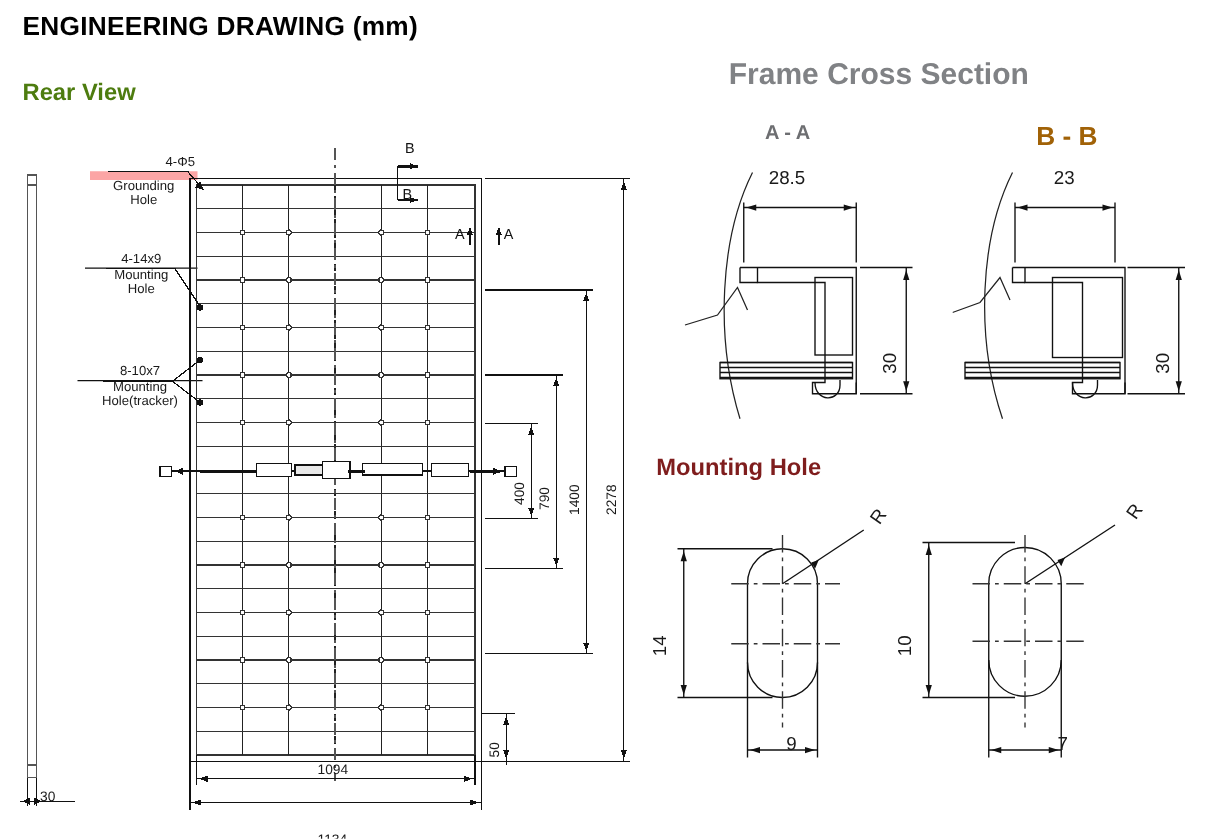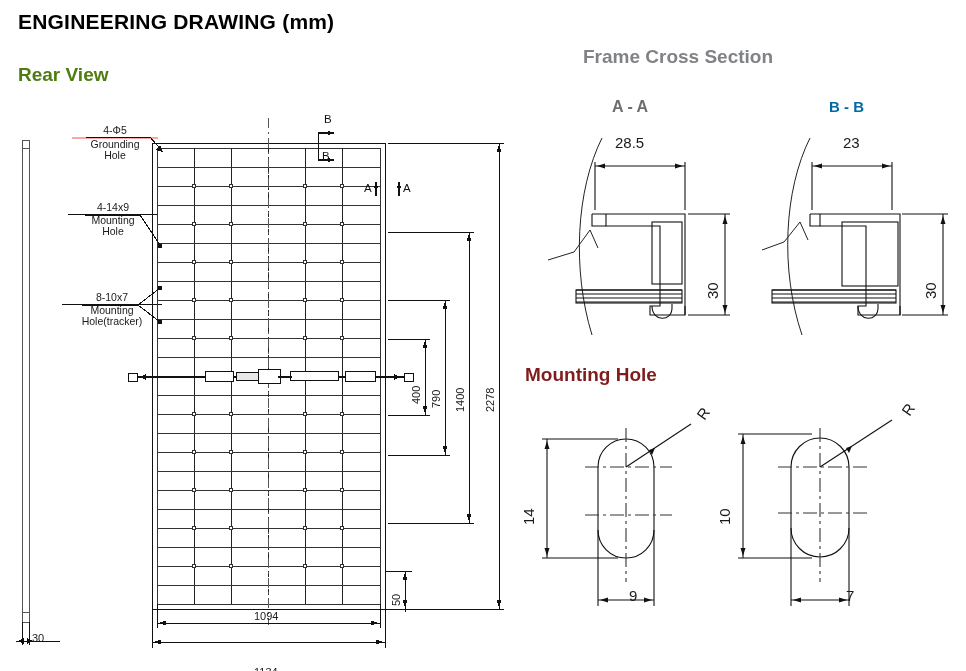--- a/index.html
+++ b/index.html
@@ -31,44 +31,44 @@
   }
   .title-sub {
     left: 18px; top: 64px;
     font-size: 19px;
     font-weight: bold;
     color: #4d7c0f;
     white-space: nowrap;
   }
   .title-cross {
     left: 583px; top: 46px;
-    font-size: 19px;
+    font-size: 24px;
     font-weight: bold;
     color: #808285;
     white-space: nowrap;
   }
   .title-mount {
     left: 525px; top: 364px;
     font-size: 19px;
     font-weight: bold;
     color: #7f1d1d;
     white-space: nowrap;
   }
   .label-aa {
     left: 612px; top: 98px;
     font-size: 16px;
     font-weight: bold;
     color: #6d6e71;
     white-space: nowrap;
   }
   .label-bb {
     left: 829px; top: 98px;
-    font-size: 15px;
-    font-weight: bold;
-    color: #0369a1;
+    font-size: 21px;
+    font-weight: bold;
+    color: #a16207;
     white-space: nowrap;
   }
 
   
   .anno {
     font-family: "Liberation Sans", sans-serif;
     font-size: 10.5px;
     color: #1a1a1a;
     text-align: center;
     line-height: 11.5px;
@@ -103,21 +103,21 @@
 <div id="root">
 
   <div class="abs title-main">ENGINEERING DRAWING (mm)</div>
   <div class="abs title-sub">Rear View</div>
   <div class="abs title-cross">Frame Cross Section</div>
   <div class="abs label-aa">A - A</div>
   <div class="abs label-bb">B - B</div>
   <div class="abs title-mount">Mounting Hole</div>
 
   <div class="abs anno" style="left:72px; top:125px; width:86px;">
-    <span class="l1" style="border-bottom:2px solid #fca5a5; padding:0 2px;">4-Φ5</span>
+    <span class="l1" style="border-bottom:7px solid #fca5a5; padding:0 2px;text-align:right;">4-Φ5</span>
     <span class="l2">Grounding</span>
     <span class="l3">Hole</span>
   </div>
 
   <div class="abs anno" style="left:68px; top:202px; width:90px;">
     <span class="l1" style="border-bottom:1px solid #111; padding:0 2px;">4-14x9</span>
     <span class="l2">Mounting</span>
     <span class="l3">Hole</span>
   </div>
 

